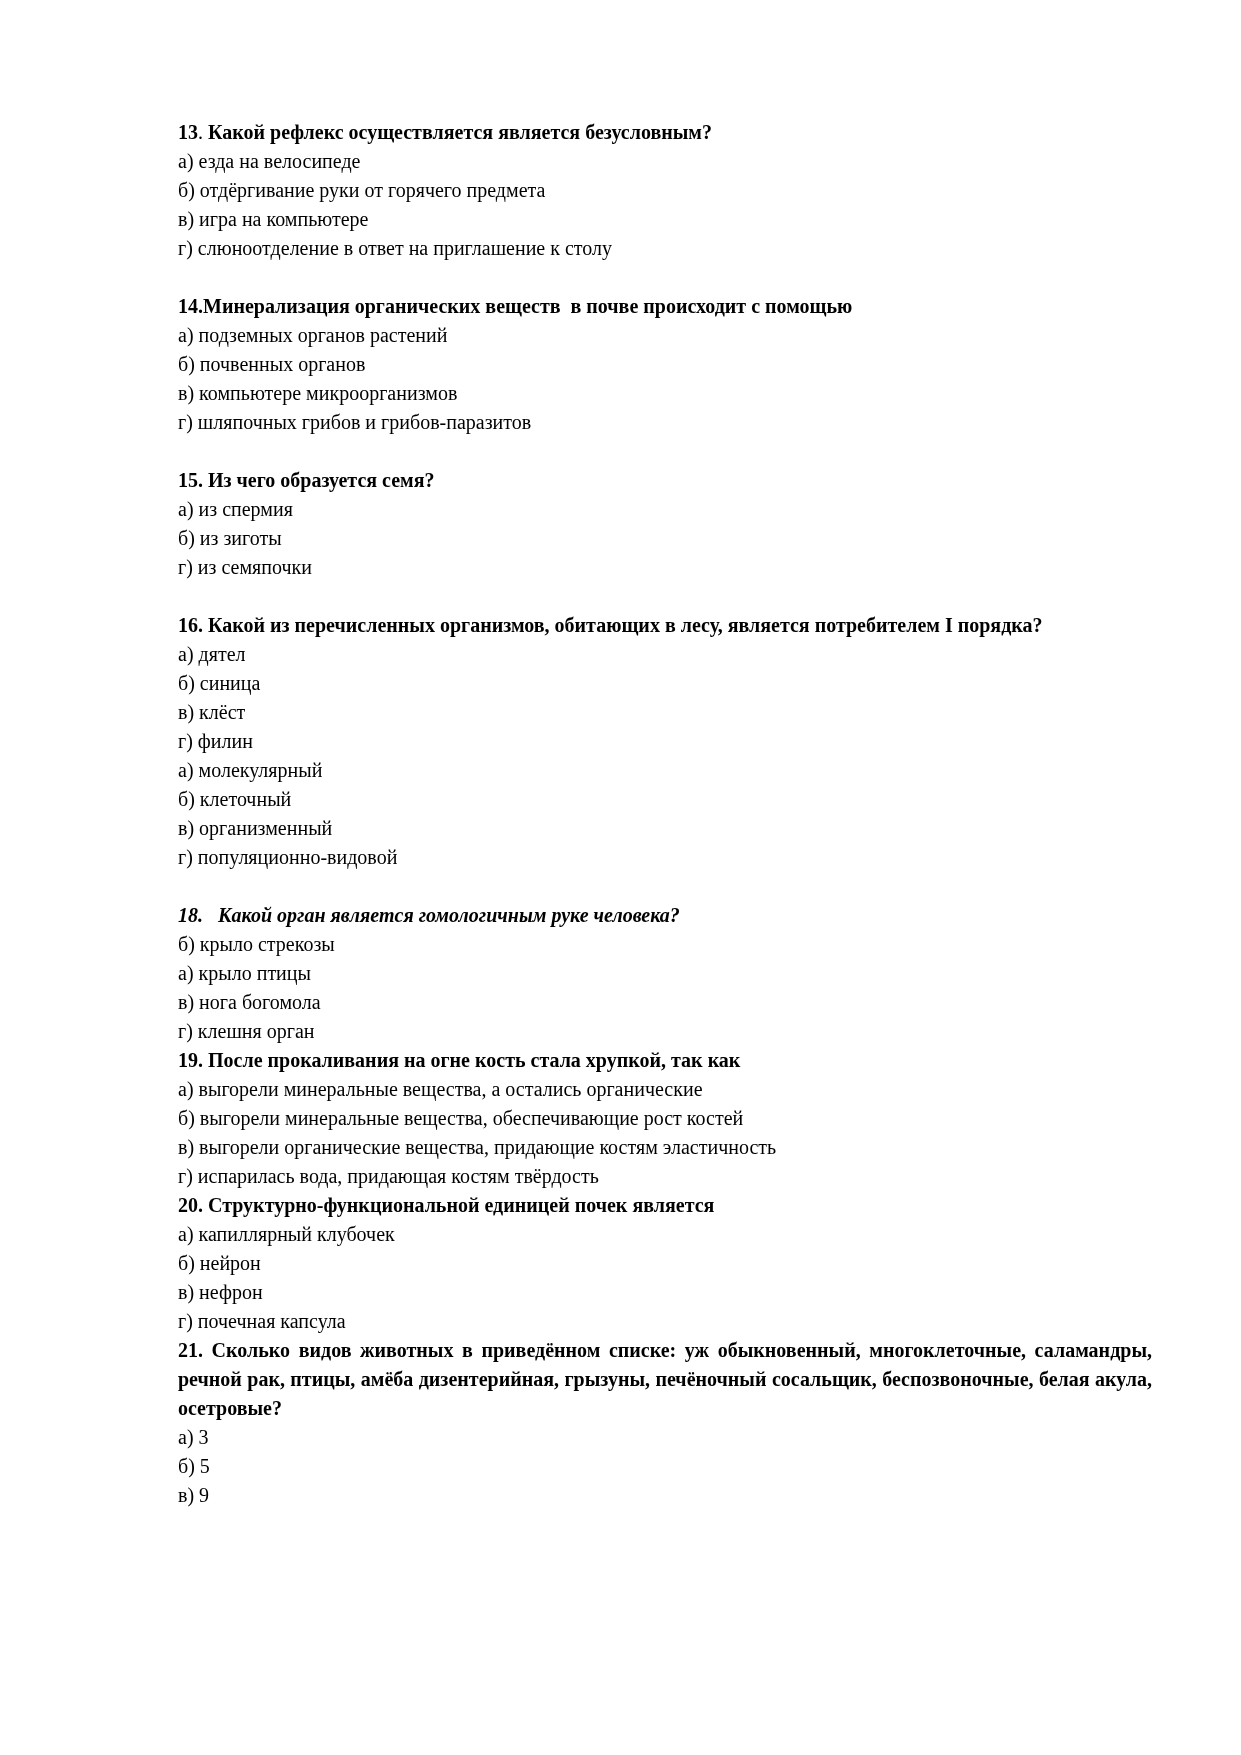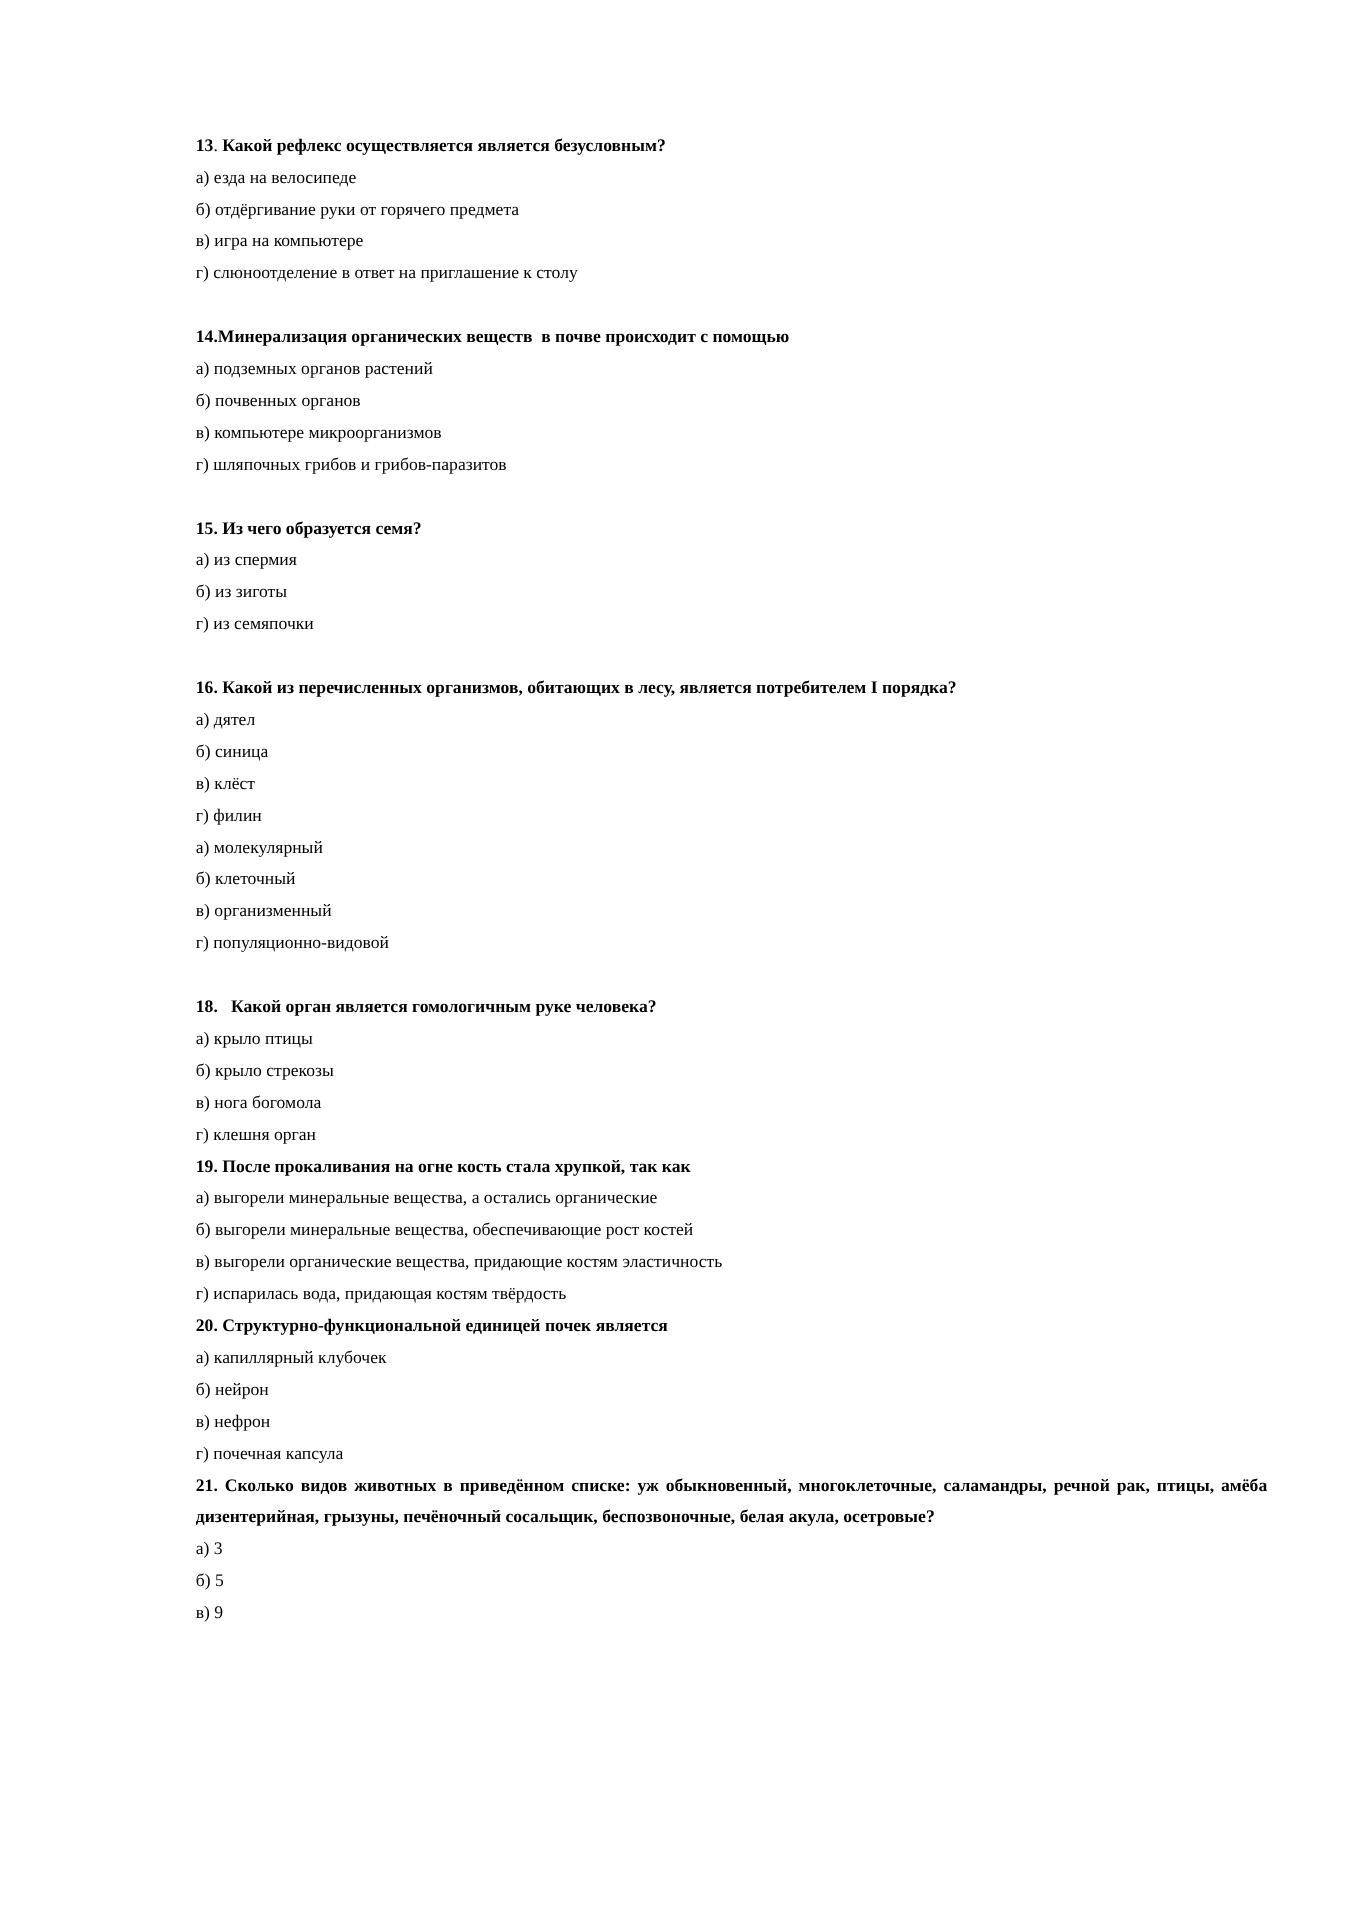--- a/index.html
+++ b/index.html
@@ -13,21 +13,21 @@
       position: relative;
       overflow: hidden;
       font-family: "Liberation Serif", "DejaVu Serif", serif;
       color: #000000;
     }
     .page {
       position: absolute;
       left: 178px;
       top: 118px;
       width: 974px;
-      font-size: 16px;
+      font-size: 20px;
       line-height: 29px;
     }
     .question {
       margin: 0;
     }
     .question.gap-before {
       margin-top: 29px;
     }
     .q-title {
       font-weight: bold;
@@ -94,24 +94,24 @@
   <div class="question">
     <ul class="options">
       <li class="option">а) молекулярный</li>
       <li class="option">б) клеточный</li>
       <li class="option">в) организменный</li>
       <li class="option">г) популяционно-видовой</li>
     </ul>
   </div>
 
   <div class="question gap-before">
-    <p class="q-title" style="white-space: pre;"><span>18.</span><span>   Какой орган является гомологичным руке человека?</span></p>
+    <p class="q-title" style="white-space: pre; font-style: italic;"><span>18.</span><span>   Какой орган является гомологичным руке человека?</span></p>
     <ul class="options">
+      <li class="option">б) крыло стрекозы</li>
       <li class="option">а) крыло птицы</li>
-      <li class="option">б) крыло стрекозы</li>
       <li class="option">в) нога богомола</li>
       <li class="option">г) клешня орган</li>
     </ul>
   </div>
 
   <div class="question">
     <p class="q-title"><span>19.</span><span> После прокаливания на огне кость стала хрупкой, так как</span></p>
     <ul class="options">
       <li class="option">а) выгорели минеральные вещества, а остались органические</li>
       <li class="option">б) выгорели минеральные вещества, обеспечивающие рост костей</li>

